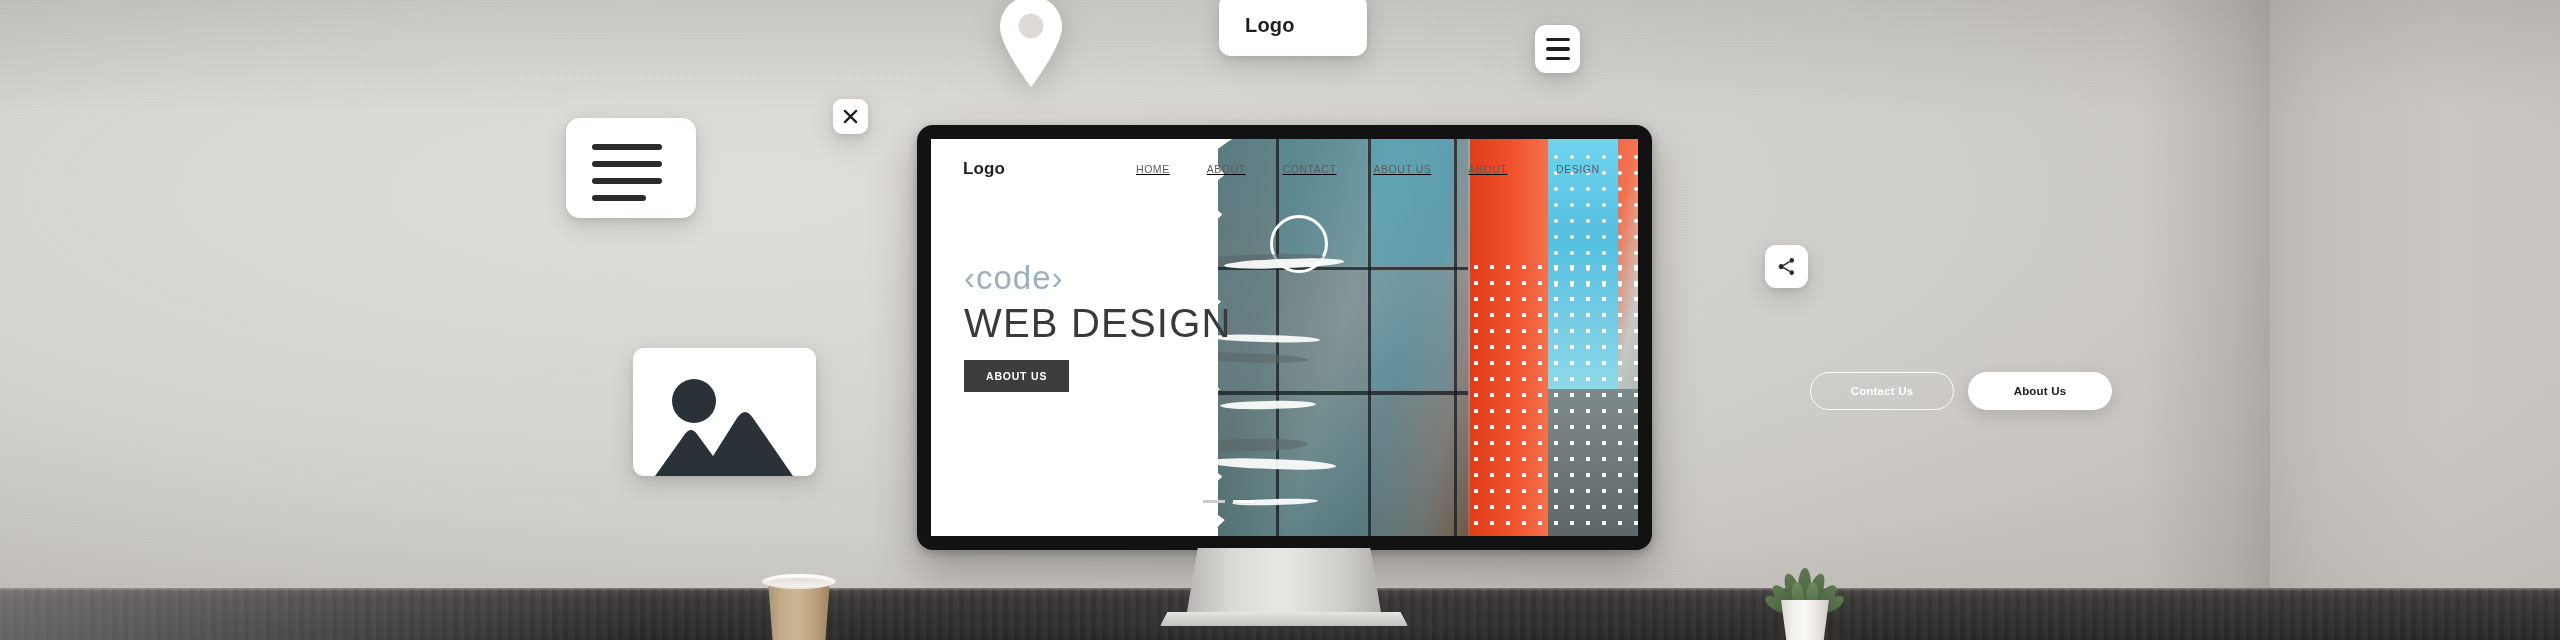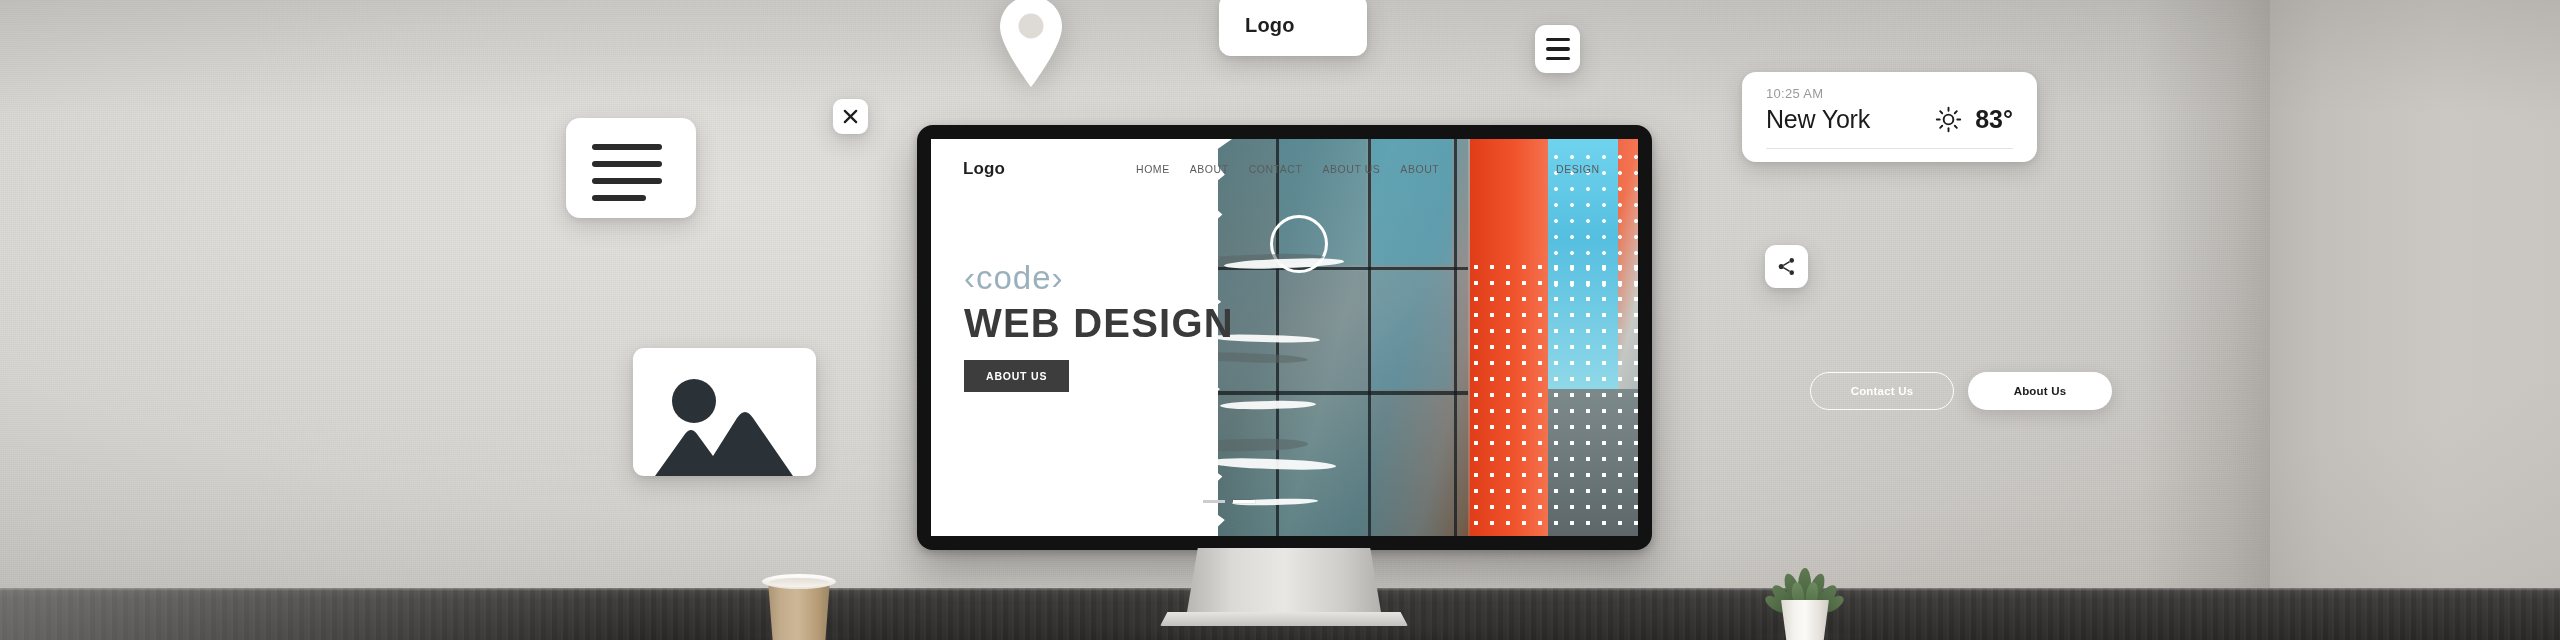--- a/index.html
+++ b/index.html
@@ -96,37 +96,37 @@
   .site-nav {
     position:absolute; left:0; top:0; width:100%; height:62px;
     display:flex; align-items:center; z-index:6;
   }
   .site-logo {
     position:absolute; left:32px; top:20px;
     font-size:17px; font-weight:700; color:#1f1f1f; letter-spacing:.1px;
   }
   .site-menu {
     position:absolute; left:205px; top:24px;
-    display:flex; gap:20px;
+    display:flex; gap:37px;text-decoration:underline;
   }
   .site-menu span {
     font-size:10.5px; letter-spacing:.55px; color:#5b5b5b; font-weight:500;
   }
   .site-contact {
     position:absolute; left:625px; top:24px;
     font-size:10.5px; letter-spacing:.55px; color:#5b5b5b; font-weight:500;
   }
 
   .hero-text { position:absolute; left:33px; top:122px; width:330px; z-index:6; }
   .hero-code {
     font-size:33px; color:#9bb0bd; letter-spacing:1px; font-weight:400;
     line-height:1;
   }
   .hero-title {
-    font-size:40px; font-weight:700; color:#3a3a3a;
+    font-size:40px; font-weight:400; color:#3a3a3a;
     letter-spacing:1.2px; line-height:1.05; margin-top:8px;
   }
   .hero-sub {
     margin-top:12px; font-size:10px; line-height:1.55; color:#4a4a4a; width:265px;
   }
   .hero-btn {
     margin-top:16px; display:inline-block;
     background:#3d3d3d; color:#fff;
     font-size:10.5px; letter-spacing:.8px; font-weight:600;
     padding:10px 22px;
@@ -448,43 +448,20 @@
   <div class="card card-logo">
     <span>Logo</span>
   </div>
 
   <div class="card card-hamburger">
     <i></i>
     <i></i>
     <i></i>
   </div>
 
-  <div class="card widget-weather">
-    <div class="ww-time">10:25 AM</div>
-    <div class="ww-row">
-      <div class="ww-city">New York</div>
-      <div class="ww-right">
-        <svg viewBox="0 0 24 24">
-          <circle cx="12" cy="12" r="4.3" fill="none" stroke="#1b1b1b" stroke-width="1.7"></circle>
-          <g stroke="#1b1b1b" stroke-width="1.7" stroke-linecap="round">
-            <path d="M12 1.6 V4.2"></path>
-              <path d="M12 19.8 V22.4"></path>
-            <path d="M1.6 12 H4.2"></path>
-              <path d="M19.8 12 H22.4"></path>
-            <path d="M4.6 4.6 L6.4 6.4"></path>
-              <path d="M17.6 17.6 L19.4 19.4"></path>
-            <path d="M19.4 4.6 L17.6 6.4"></path>
-              <path d="M6.4 17.6 L4.6 19.4"></path>
-          </g>
-        </svg>
-        <div class="ww-temp">83°</div>
-      </div>
-    </div>
-    <div class="ww-div"></div>
-  </div>
 
   <div class="card card-share">
     <svg viewBox="0 0 24 24">
       <circle cx="18" cy="5" r="2.6" fill="#2b2b2b"></circle>
       <circle cx="18" cy="19" r="2.6" fill="#2b2b2b"></circle>
       <circle cx="6" cy="12" r="2.9" fill="#2b2b2b"></circle>
       <path d="M8.5 10.7 L15.6 6.3 M8.5 13.3 L15.6 17.7" stroke="#2b2b2b" stroke-width="1.7"></path>
     </svg>
   </div>
 

